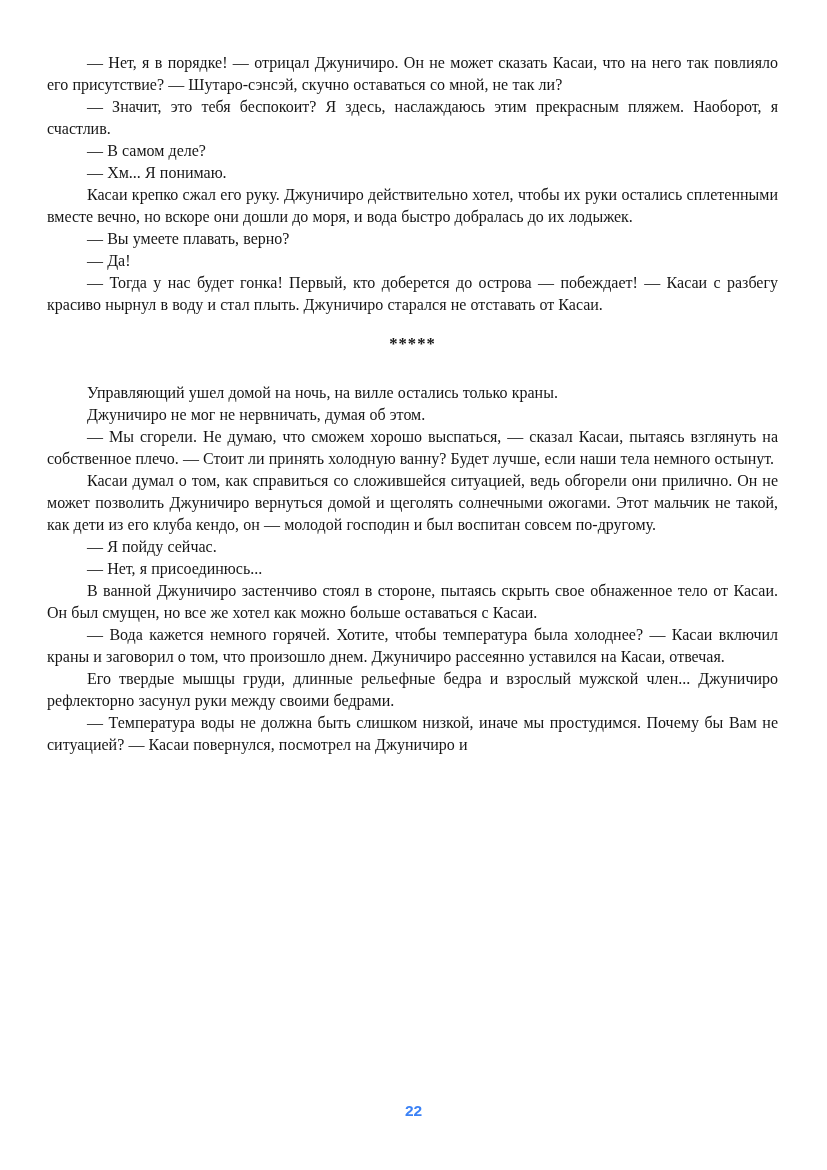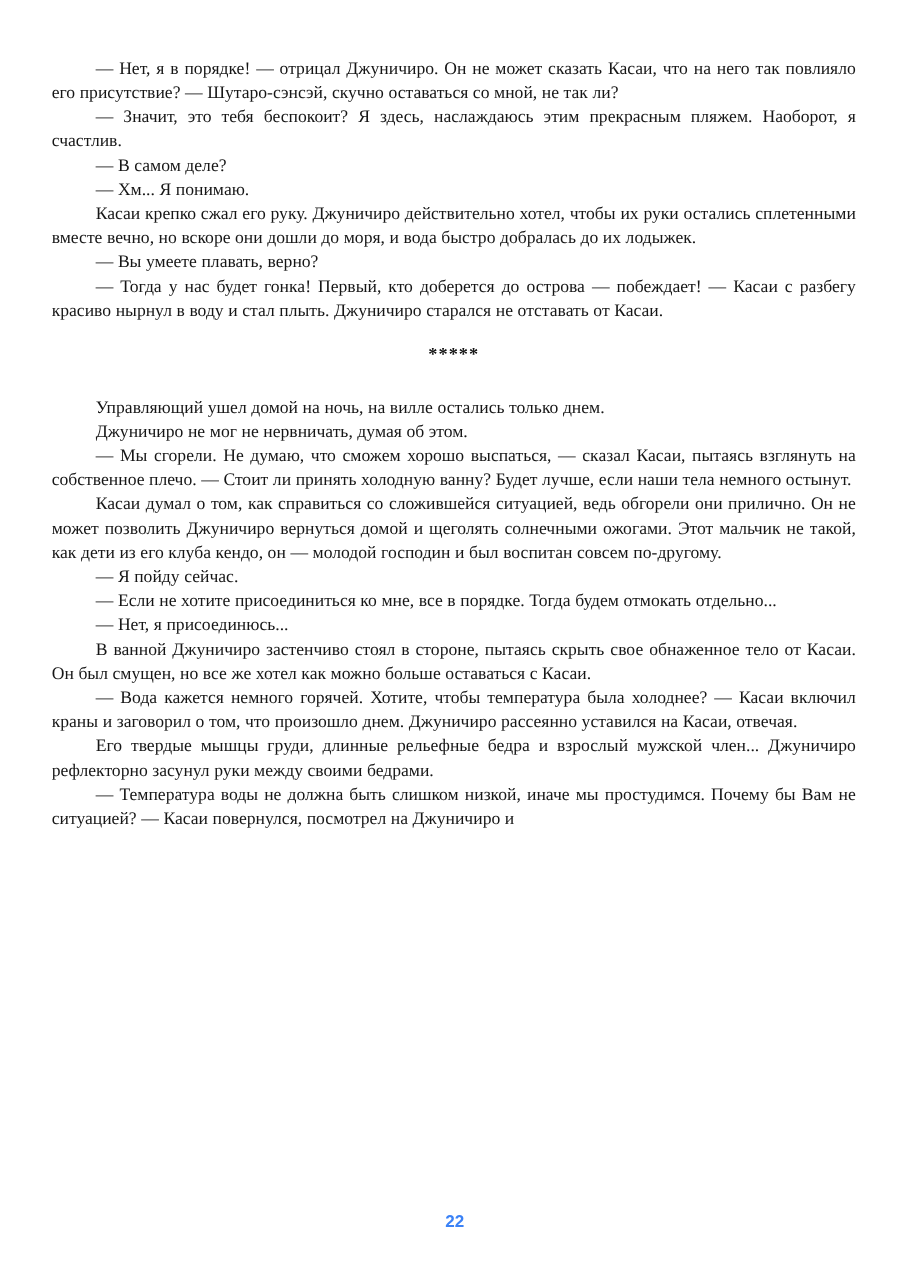--- a/index.html
+++ b/index.html
@@ -68,32 +68,32 @@
 
 <div class="page">
   <div class="content">
     <div>
         <p class="paragraph"><span>— Нет, я в порядке! — отрицал Джуничиро. Он не может сказать Касаи, что на него так повлияло его присутствие? — Шутаро-сэнсэй, скучно оставаться со мной, не так ли?</span></p>
         <p class="paragraph"><span>— Значит, это тебя беспокоит? Я здесь, наслаждаюсь этим прекрасным пляжем. Наоборот, я счастлив.</span></p>
         <p class="paragraph"><span>— В самом деле?</span></p>
         <p class="paragraph"><span>— Хм... Я понимаю.</span></p>
         <p class="paragraph"><span>Касаи крепко сжал его руку. Джуничиро действительно хотел, чтобы их руки остались сплетенными вместе вечно, но вскоре они дошли до моря, и вода быстро добралась до их лодыжек.</span></p>
         <p class="paragraph"><span>— Вы умеете плавать, верно?</span></p>
+        <p class="paragraph"><span>— Да!</span></p>
         <p class="paragraph"><span>— Тогда у нас будет гонка! Первый, кто доберется до острова — побеждает! — Касаи с разбегу красиво нырнул в воду и стал плыть. Джуничиро старался не отставать от Касаи.</span></p>
       </div>
 
     <div class="separator-line">*****</div>
 
     <div>
-        <p class="paragraph"><span>Управляющий ушел домой на ночь, на вилле остались только днем.</span></p>
+        <p class="paragraph"><span>Управляющий ушел домой на ночь, на вилле остались только краны.</span></p>
         <p class="paragraph"><span>Джуничиро не мог не нервничать, думая об этом.</span></p>
         <p class="paragraph"><span>— Мы сгорели. Не думаю, что сможем хорошо выспаться, — сказал Касаи, пытаясь взглянуть на собственное плечо. — Стоит ли принять холодную ванну? Будет лучше, если наши тела немного остынут.</span></p>
         <p class="paragraph"><span>Касаи думал о том, как справиться со сложившейся ситуацией, ведь обгорели они прилично. Он не может позволить Джуничиро вернуться домой и щеголять солнечными ожогами. Этот мальчик не такой, как дети из его клуба кендо, он — молодой господин и был воспитан совсем по-другому.</span></p>
         <p class="paragraph"><span>— Я пойду сейчас.</span></p>
-        <p class="paragraph"><span>— Если не хотите присоединиться ко мне, все в порядке. Тогда будем отмокать отдельно...</span></p>
         <p class="paragraph"><span>— Нет, я присоединюсь...</span></p>
         <p class="paragraph"><span>В ванной Джуничиро застенчиво стоял в стороне, пытаясь скрыть свое обнаженное тело от Касаи. Он был смущен, но все же хотел как можно больше оставаться с Касаи.</span></p>
         <p class="paragraph"><span>— Вода кажется немного горячей. Хотите, чтобы температура была холоднее? — Касаи включил краны и заговорил о том, что произошло днем. Джуничиро рассеянно уставился на Касаи, отвечая.</span></p>
         <p class="paragraph"><span>Его твердые мышцы груди, длинные рельефные бедра и взрослый мужской член... Джуничиро рефлекторно засунул руки между своими бедрами.</span></p>
         <p class="paragraph"><span>— Температура воды не должна быть слишком низкой, иначе мы простудимся. Почему бы Вам не ситуацией? — Касаи повернулся, посмотрел на Джуничиро и</span></p>
       </div>
   </div>
 
   <div class="page-number">22</div>
 </div>

